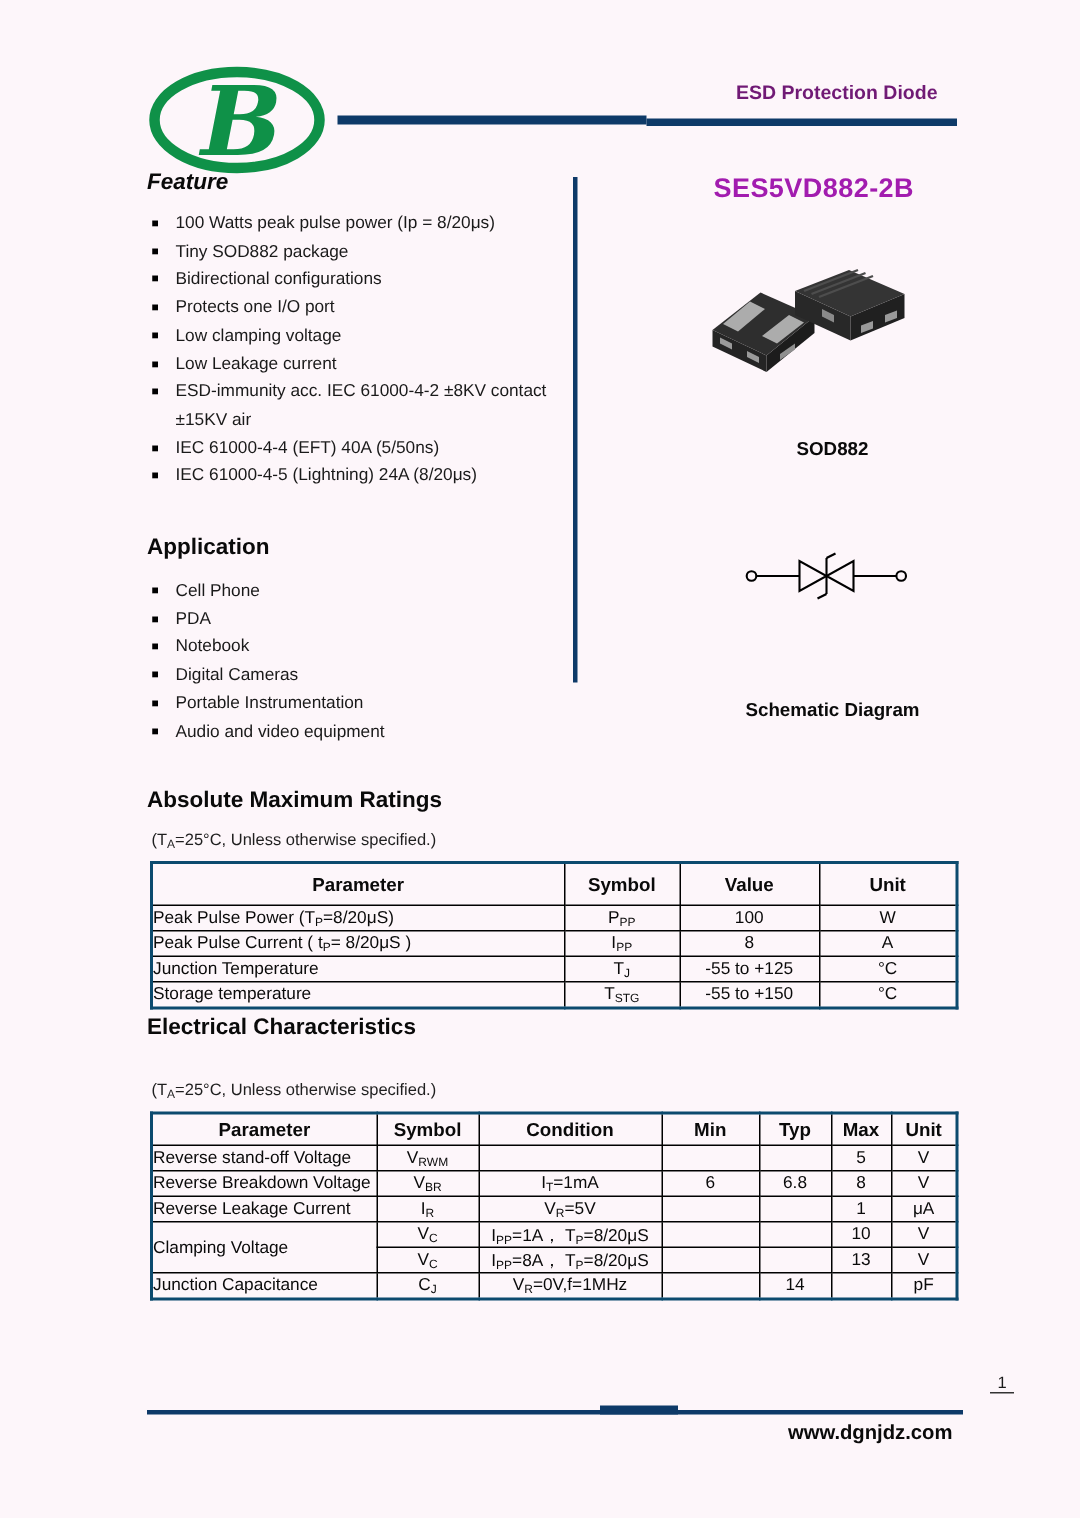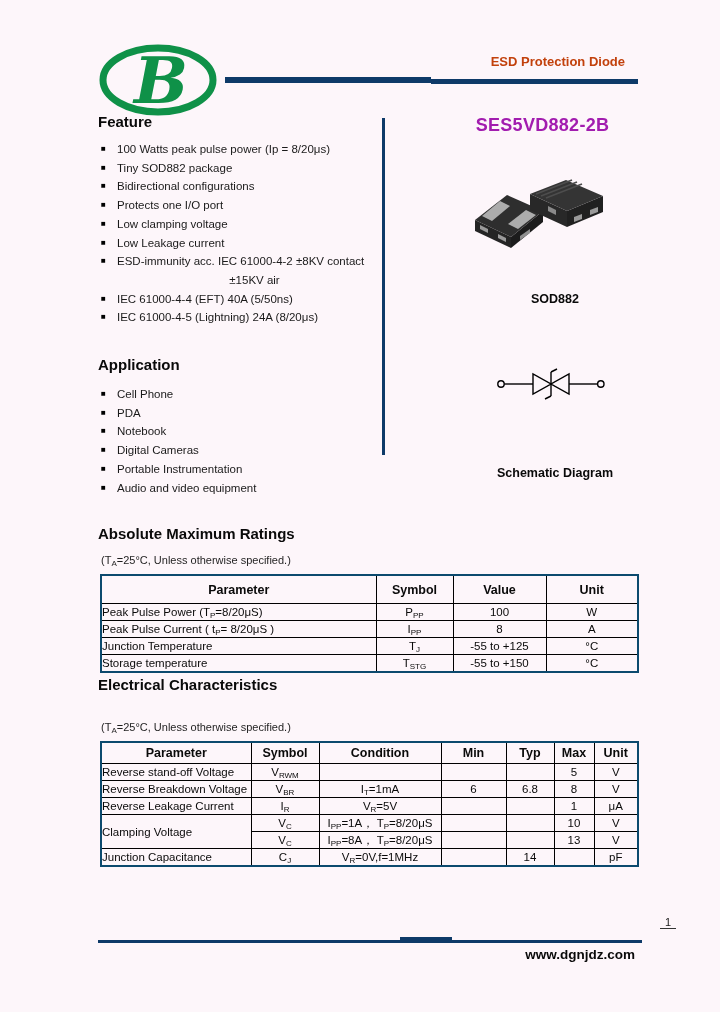--- a/index.html
+++ b/index.html
@@ -6,39 +6,39 @@
   body{
     width:720px;height:1012px;
     background:#fdf6fa;
     font-family:"Liberation Sans", sans-serif;
     color:#111;
     position:relative;
     overflow:hidden;
   }
   .abs{position:absolute;}
   
-  .header-title{top:54px;right:95px;font-size:13px;font-weight:bold;color:#c2410c;}
+  .header-title{top:54px;right:95px;font-size:13px;font-weight:bold;color:#701a75;}
   .bar{background:#0e3a68;position:absolute;}
   .hbar1{left:225px;top:77px;width:206px;height:6px;}
   .hbar2{left:431px;top:79px;width:207px;height:5px;}
   
   .h1{font-size:15px;font-weight:bold;color:#0a0a0a;}
-  .feature-h{left:98px;top:113px;}
+  .feature-h{left:98px;top:113px;font-style:italic;}
   .application-h{left:98px;top:356px;}
   .amr-h{left:98px;top:525px;}
   .ec-h{left:98px;top:676px;}
   
   .blist{left:100px;font-size:11.5px;color:#1a1a1a;width:292px;}
   .feature-list{top:140px;}
   .app-list{top:385px;}
   .bitem{position:relative;padding-left:17px;line-height:18.7px;}
   .bitem .sq{
     position:absolute;left:1px;top:0px;font-size:8px;line-height:18.7px;color:#000;
   }
-  .bitem.cont{padding-left:17px;text-align:center;}
+  .bitem.cont{padding-left:17px;}
   
   .divider{left:382px;top:118px;width:3px;height:337px;background:#0e3a68;}
   .part-number{left:430px;top:115px;width:225px;text-align:center;font-size:18px;font-weight:bold;color:#a21caf;letter-spacing:0.3px;}
   .pkg{left:462px;top:168px;}
   .caption{width:210px;left:450px;text-align:center;font-weight:bold;font-size:12.5px;color:#0a0a0a;}
   .sod-label{top:292px;}
   .schem{left:496px;top:368px;}
   .schem-label{top:430px;margin-top:36px;}
   
   .note{font-size:11px;color:#1f1f1f;}

